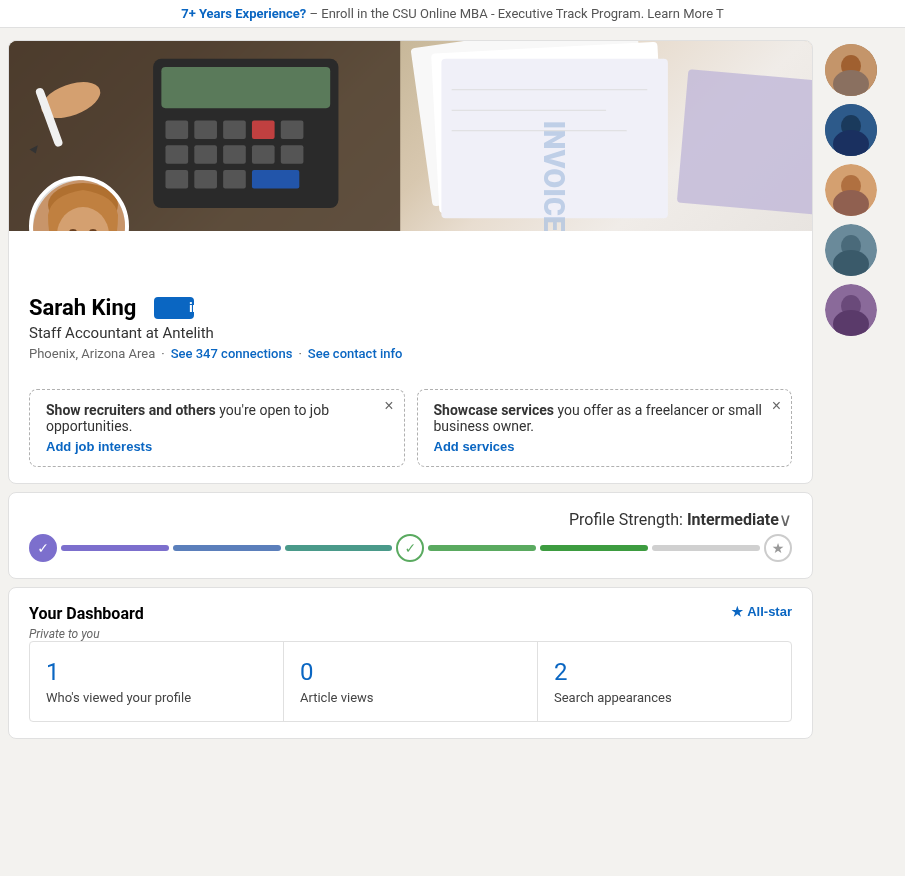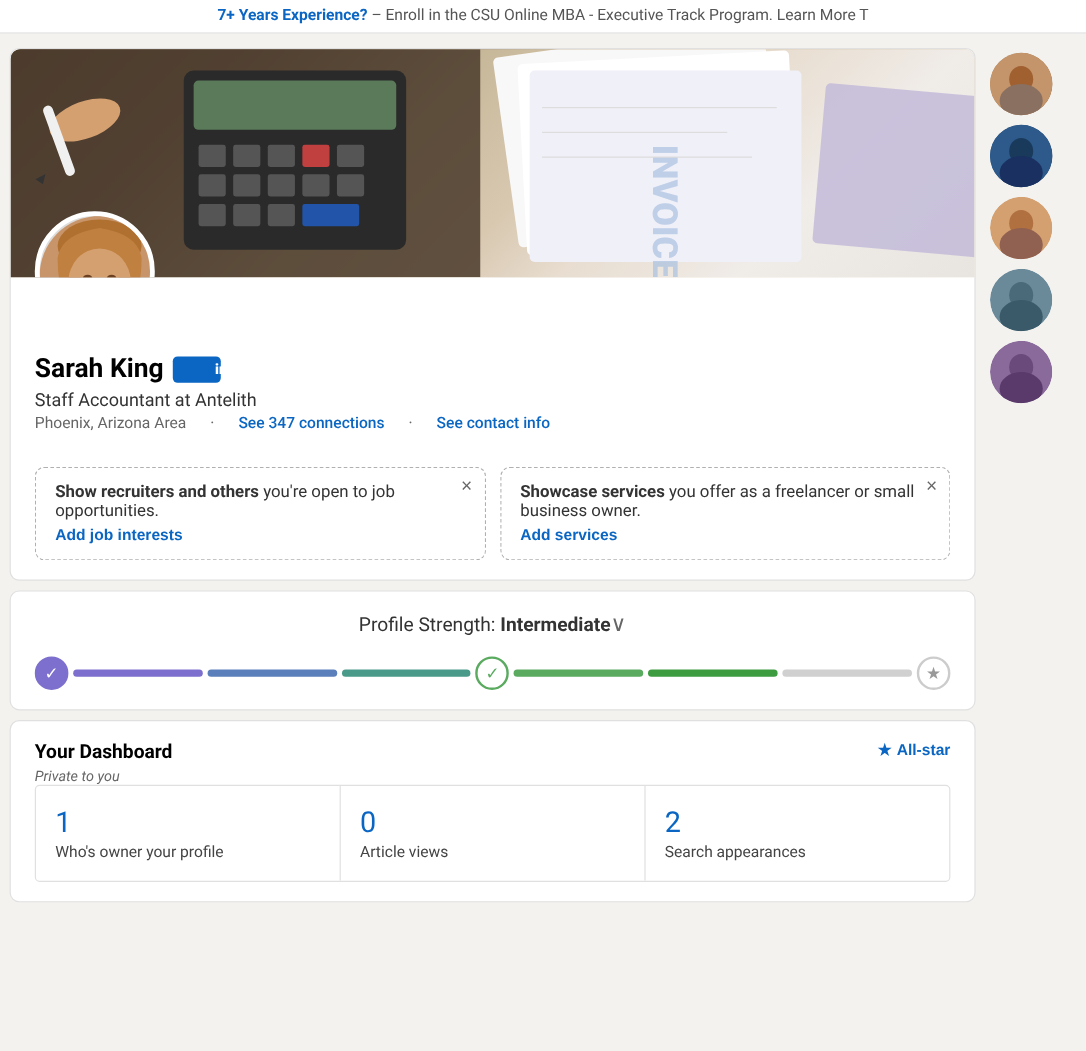--- a/index.html
+++ b/index.html
@@ -93,21 +93,21 @@
     }
 
     .profile-info-section {
       padding: 16px 20px 16px 20px;
       margin-top: 48px;
     }
 
     .profile-name-row {
       display: flex;
       align-items: center;
-      gap: 8px;
+      gap: 18px;
       margin-bottom: 4px;
     }
 
     .profile-name {
       font-size: 22px;
       font-weight: 700;
       color: #000;
     }
 
     .linkedin-badge {
@@ -128,21 +128,21 @@
       font-size: 15px;
       color: #333;
       margin-bottom: 4px;
     }
 
     .profile-meta {
       font-size: 13px;
       color: #666;
       display: flex;
       align-items: center;
-      gap: 20px;
+      gap: 6px;
     }
 
     .profile-meta a {
       color: #0a66c2;
       text-decoration: none;
       font-weight: 500;
     }
 
     
     .promo-banners {
@@ -196,22 +196,22 @@
     .strength-card {
       background: #fff;
       border-radius: 8px;
       border: 1px solid #e0e0e0;
       padding: 16px 20px;
     }
 
     .strength-header {
       display: flex;
       align-items: center;
-      justify-content: center;
-      margin-bottom: 16px;
+      justify-content: flex-end;
+      margin-bottom: 4px;
     }
 
     .strength-title {
       font-size: 16px;
       color: #333;
     }
 
     .strength-title strong {
       font-weight: 700;
     }
@@ -510,21 +510,21 @@
         <button class="all-star-btn">
           <span>★</span>
           <span>All-star</span>
         </button>
       </div>
       <div class="dashboard-subtitle">Private to you</div>
 
       <div class="dashboard-stats">
         <div class="stat-cell">
           <div class="stat-number">1</div>
-          <div class="stat-label">Who's owner your profile</div>
+          <div class="stat-label">Who's viewed your profile</div>
         </div>
         <div class="stat-cell">
           <div class="stat-number">0</div>
           <div class="stat-label">Article views</div>
         </div>
         <div class="stat-cell">
           <div class="stat-number">2</div>
           <div class="stat-label">Search appearances</div>
         </div>
       </div>

